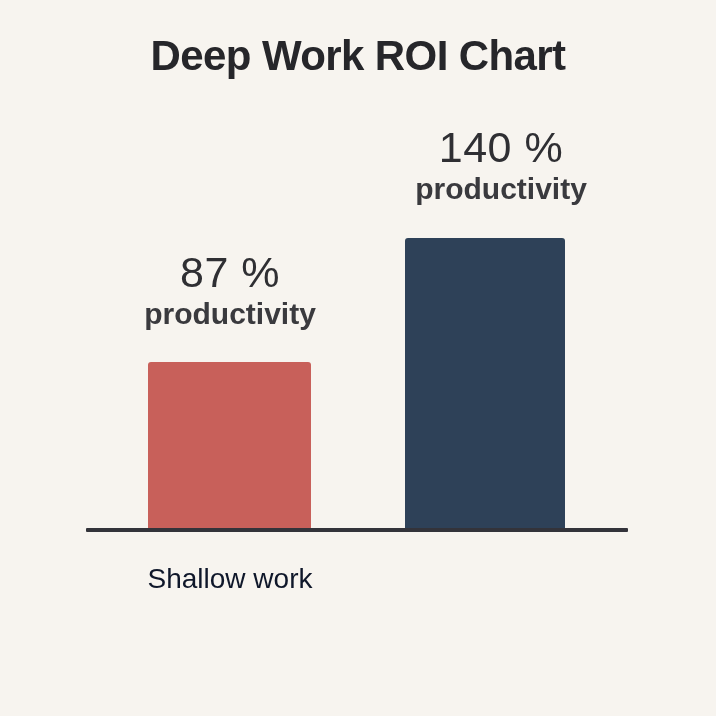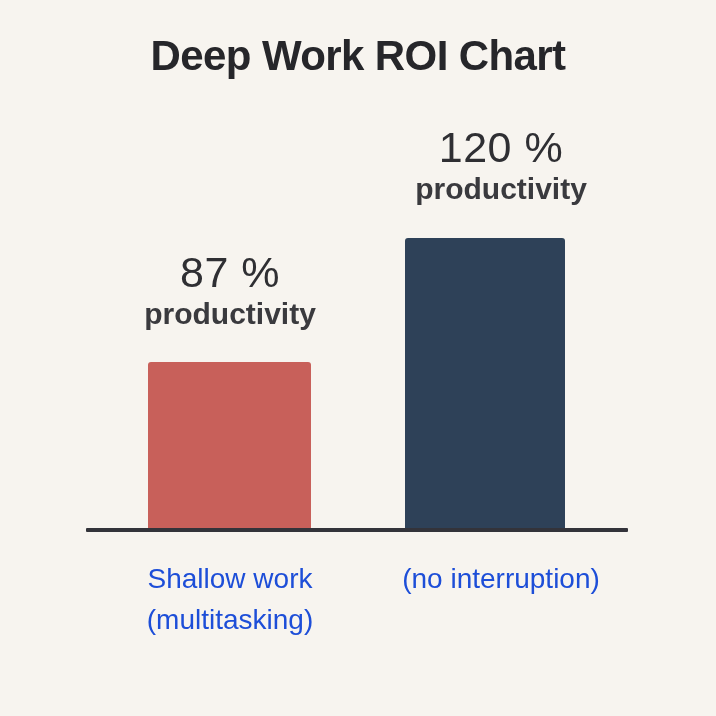--- a/index.html
+++ b/index.html
@@ -114,21 +114,21 @@
     background: #2E4158;
   }
 
   
   .category-label {
     position: absolute;
     top: 558px;
     left: 0;
     width: 100%;
     text-align: center;
-    color: #1d4ed8;
+    color: #0f172a;
     font-size: 28px;
     font-weight: 400;
     line-height: 1.47;
     white-space: nowrap;
   }
   .category-line { display: block; }
 </style>
 </head>
 <body style="background: rgb(247, 244, 239);">
 
@@ -139,31 +139,29 @@
   <div id="plot-area">
 
     <div class="bar-group" id="bar-group-shallow">
       <div class="value-block" id="value-block-shallow">
         <span class="value-number">87 %</span>
         <span class="value-unit">productivity</span>
       </div>
       <div class="bar" id="bar-shallow" style="background: rgb(200, 96, 90);"></div>
       <div class="category-label">
         <span class="category-line">Shallow work</span>
-        <span class="category-line">(multitasking)</span>
       </div>
     </div>
 
     <div class="bar-group" id="bar-group-deep">
       <div class="value-block" id="value-block-deep">
-        <span class="value-number">120 %</span>
+        <span class="value-number">140 %</span>
         <span class="value-unit">productivity</span>
       </div>
       <div class="bar" id="bar-deep" style="background: rgb(46, 65, 88);"></div>
       <div class="category-label">
-        <span class="category-line">(no interruption)</span>
       </div>
     </div>
 
     <div id="axis-baseline" style="background: rgb(51, 51, 58);"></div>
 
   </div>
 </div>
 
 </body></html>

